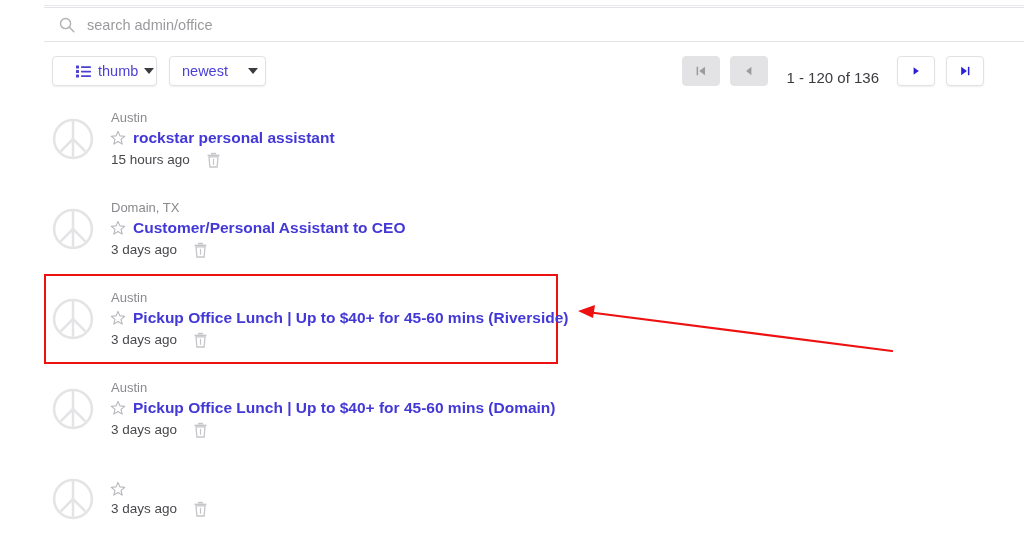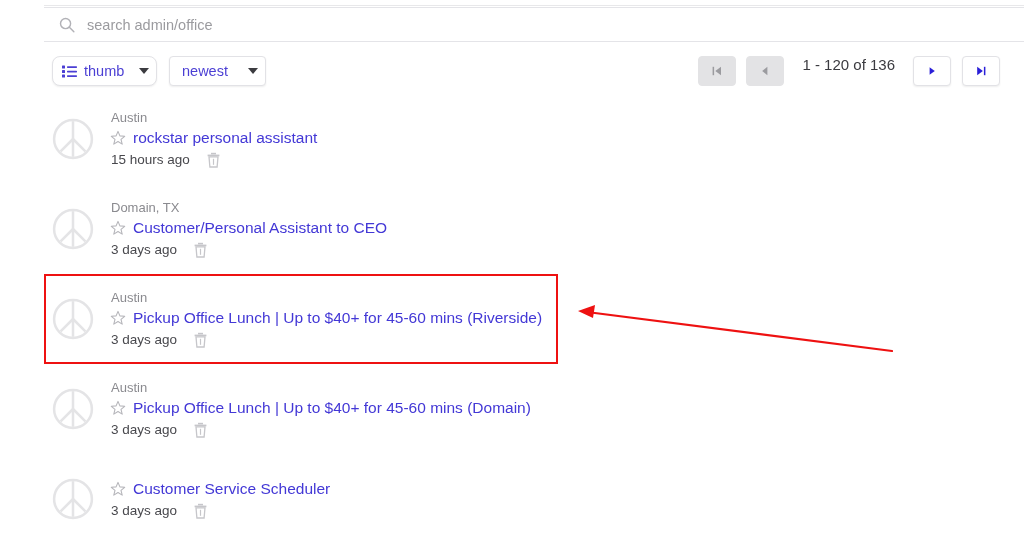--- a/index.html
+++ b/index.html
@@ -77,41 +77,41 @@
     background: #ffffff;
     border: 1px solid #e2e2e6;
     border-radius: 4px;
     box-shadow: 0 1px 2px rgba(0,0,0,0.07);
     display: flex;
     align-items: center;
     cursor: pointer;
     font-size: 14.5px;
     color: #4b3fd4;
   }
-  .pill-thumb { left: 8px; width: 105px; padding: 0 7px 0 9px; border-radius: 8px; }
+  .pill-thumb { left: 8px; width: 105px; padding: 0 7px 0 23px; }
   .pill-sort  { left: 125px; width: 97px; padding: 0 7px 0 12px; }
 
   .list-icon { width: 15px; height: 13px; flex: 0 0 15px; margin-right: 7px; display:block; }
   .pill-label { flex: 1 1 auto; white-space: nowrap; }
   .caret {
     width: 0; height: 0;
     border-left: 5px solid transparent;
     border-right: 5px solid transparent;
     border-top: 6px solid #3b3b40;
     margin-left: 6px;
     flex: 0 0 auto;
   }
 
   
   .pager {
     position: absolute;
     top: 14px;
-    right: 68px;
+    right: 84px;
     display: flex;
-    align-items: flex-start;
+    align-items: flex-end;
   }
   .pg-btn {
     width: 38px; height: 30px;
     border-radius: 4px;
     display: flex;
     align-items: center;
     justify-content: center;
     cursor: pointer;
   }
   .pg-btn.disabled {
@@ -162,21 +162,21 @@
   .listing-body { display: flex; flex-direction: column; justify-content: flex-end; }
 
   .loc {
     font-size: 13px;
     color: #8a8a8f;
     line-height: 17px;
     margin-bottom: 2px;
     padding-left: 1px;
   }
 
-  .title-row { display: flex; align-items: center; line-height: 20px; margin-bottom: 3px; }
+  .title-row { display: flex; align-items: center; line-height: 20px; margin-bottom: 3px; font-weight: bold; }
   .star-icon { width: 16px; height: 16px; flex: 0 0 16px; margin-right: 7px; display:block; }
   .title-link {
     font-size: 15.5px;
     color: #4338d6;
     text-decoration: none;
     white-space: nowrap;
     cursor: pointer;
   }
 
   .meta-row { display: flex; align-items: center; line-height: 18px; padding-left: 1px; }
@@ -374,21 +374,20 @@
         <circle cx="20" cy="20" r="18" fill="none" stroke="#e4e4e6" stroke-width="2.4"></circle>
         <line x1="20" y1="3" x2="20" y2="37" stroke="#e4e4e6" stroke-width="2.4"></line>
         <line x1="20" y1="20" x2="8.2" y2="31.8" stroke="#e4e4e6" stroke-width="2.4"></line>
         <line x1="20" y1="20" x2="31.8" y2="31.8" stroke="#e4e4e6" stroke-width="2.4"></line>
       </svg>
       <div class="listing-body">
         <div class="title-row">
           <svg class="star-icon" viewBox="0 0 16 16">
             <polygon points="8,1.4 9.9,5.9 14.7,6.3 11,9.4 12.2,14.1 8,11.5 3.8,14.1 5,9.4 1.3,6.3 6.1,5.9" fill="none" stroke="#b6b6bb" stroke-width="1.1" stroke-linejoin="round"></polygon>
           </svg>
-          <a class="title-link" href="#">Customer Service Scheduler</a>
         </div>
         <div class="meta-row">
           <span class="age">3 days ago</span>
           <svg class="trash-icon" viewBox="0 0 15 16">
             <rect x="5" y="0.8" width="5" height="1.6" fill="#c6c6ca"></rect>
             <rect x="1.6" y="2.6" width="11.8" height="1.7" fill="#c6c6ca"></rect>
             <path d="M3 4.8 L12 4.8 L11.1 15 L3.9 15 Z" fill="none" stroke="#c6c6ca" stroke-width="1.3"></path>
             <line x1="7.5" y1="6.8" x2="7.5" y2="12.8" stroke="#c6c6ca" stroke-width="1.2"></line>
           </svg>
         </div>

